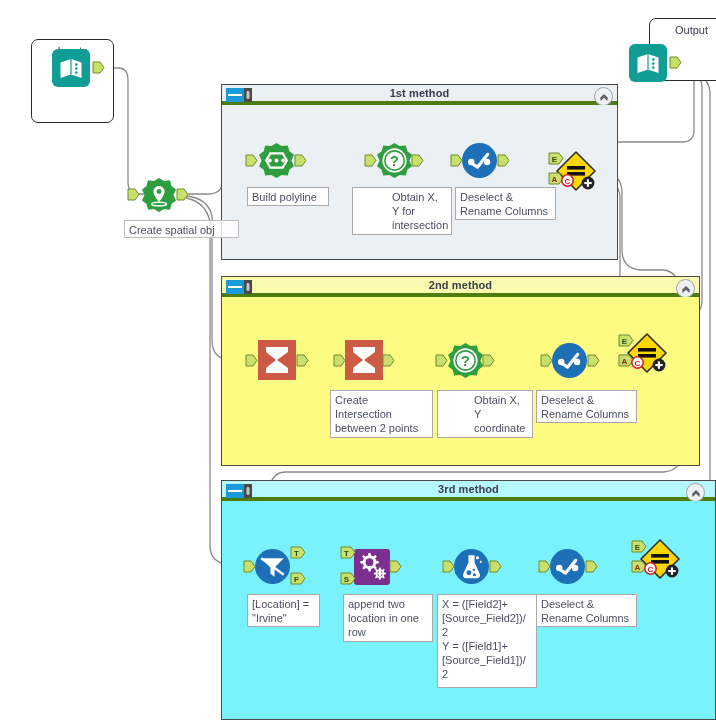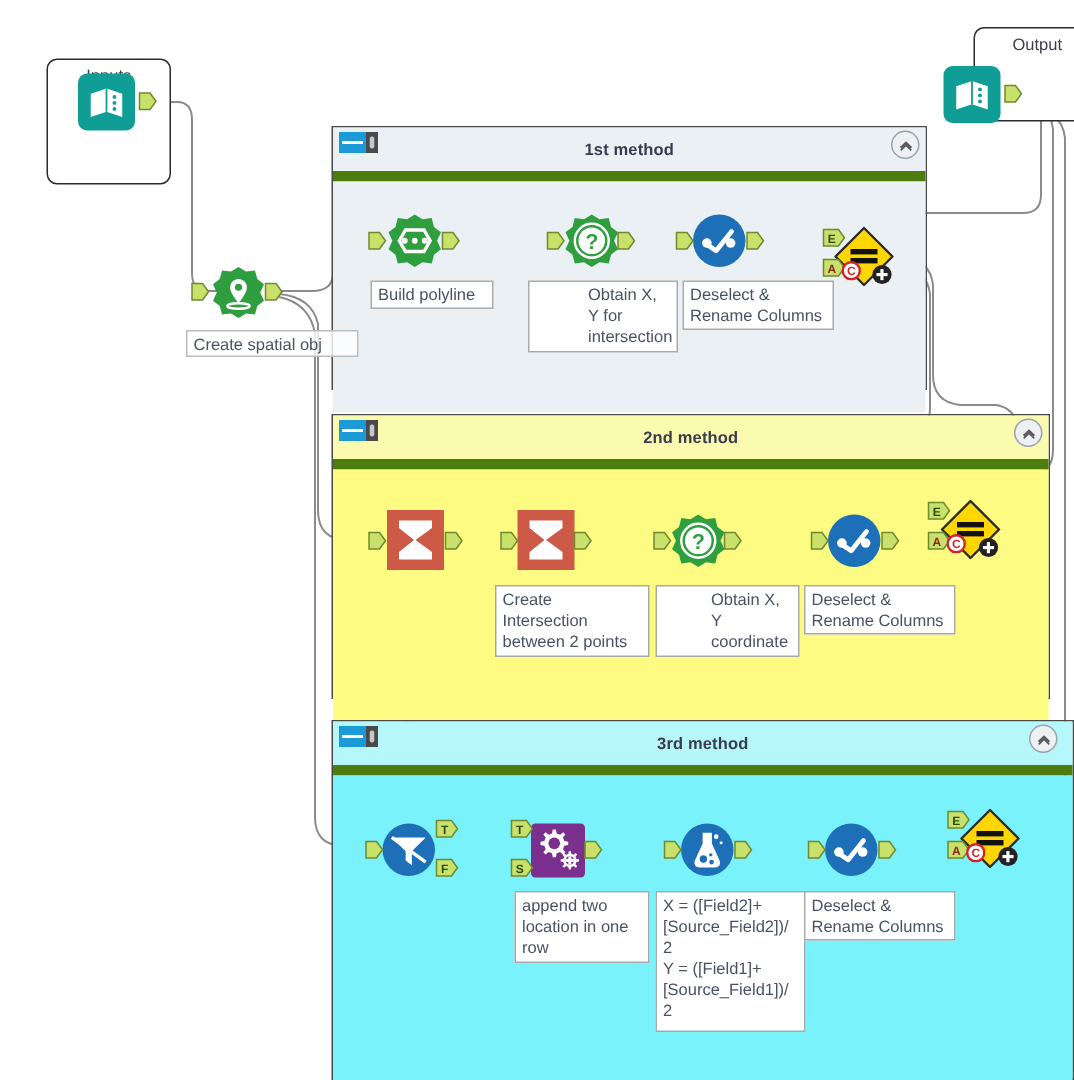--- a/index.html
+++ b/index.html
@@ -30,23 +30,23 @@
 
   
   .tool-container {
     position: absolute;
     box-sizing: border-box;
     border: 1px solid #4a4a4a;
     z-index: 2;
   }
   .tc-header {
     position: relative;
-    height: 36px;
+    height: 20px;
     box-sizing: border-box;
-    border-bottom: 7px solid #4d7c0f;
+    border-bottom: 4px solid #4d7c0f;
     display: flex;
     align-items: center;
     justify-content: center;
   }
   .tc-title {
     font-size: 11px;
     font-weight: bold;
     color: #3b3b4f;
     letter-spacing: .1px;
   }
@@ -533,20 +533,22 @@
       <path d="M1,1 L11,1 L15,6.5 L11,12 L1,12 Z" fill="#c9e06a" stroke="#6e8a2e" stroke-width="1"></path>
       <text x="6.5" y="10" font-family="'Liberation Sans',sans-serif" font-size="8" font-weight="bold" fill="#2c4b13" text-anchor="middle">T</text>
     </svg>
   </div>
   <div class="port" style="left:290px; top:572px;">
     <svg width="17" height="13" viewBox="0 0 17 13">
       <path d="M1,1 L11,1 L15,6.5 L11,12 L1,12 Z" fill="#c9e06a" stroke="#6e8a2e" stroke-width="1"></path>
       <text x="6.5" y="10" font-family="'Liberation Sans',sans-serif" font-size="8" font-weight="bold" fill="#2c4b13" text-anchor="middle">F</text>
     </svg>
   </div>
+  <div class="anno" style="left:247px; top:594px; width:73px; height:33px;">[Location] =
+"Irvine"</div>
 
   <div class="port" style="left:340px; top:546px;">
     <svg width="17" height="13" viewBox="0 0 17 13">
       <path d="M1,1 L11,1 L15,6.5 L11,12 L1,12 Z" fill="#c9e06a" stroke="#6e8a2e" stroke-width="1"></path>
       <text x="6.5" y="10" font-family="'Liberation Sans',sans-serif" font-size="8" font-weight="bold" fill="#2c4b13" text-anchor="middle">T</text>
     </svg>
   </div>
   <div class="port" style="left:340px; top:572px;">
     <svg width="17" height="13" viewBox="0 0 17 13">
       <path d="M1,1 L11,1 L15,6.5 L11,12 L1,12 Z" fill="#c9e06a" stroke="#6e8a2e" stroke-width="1"></path>

